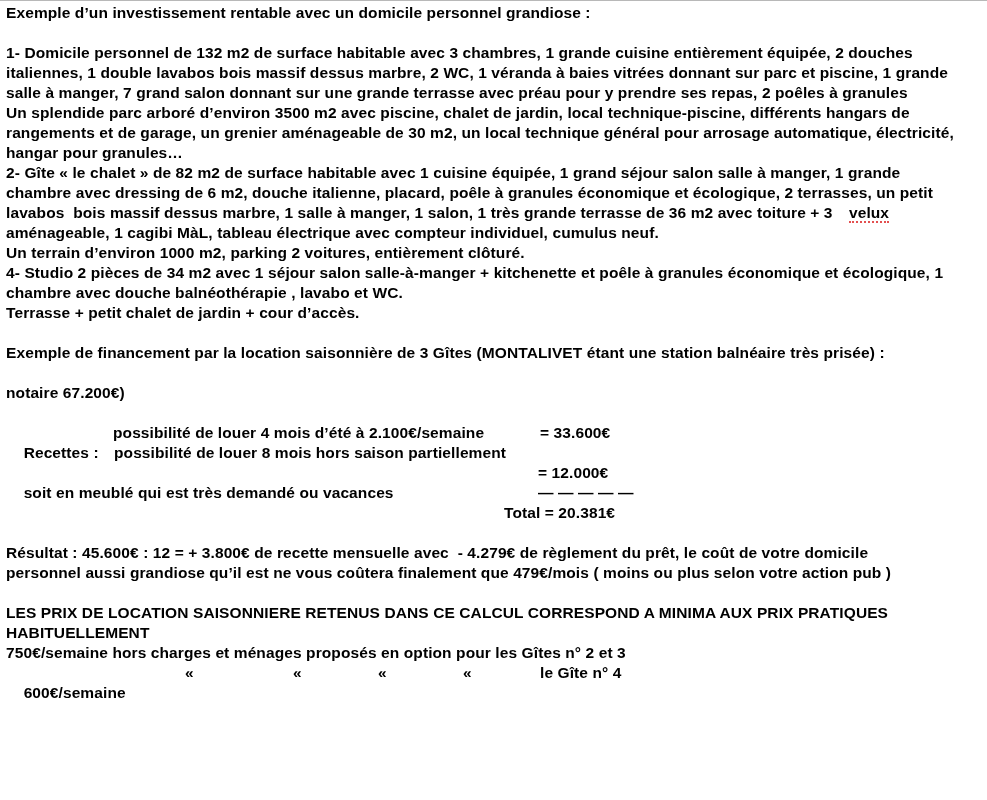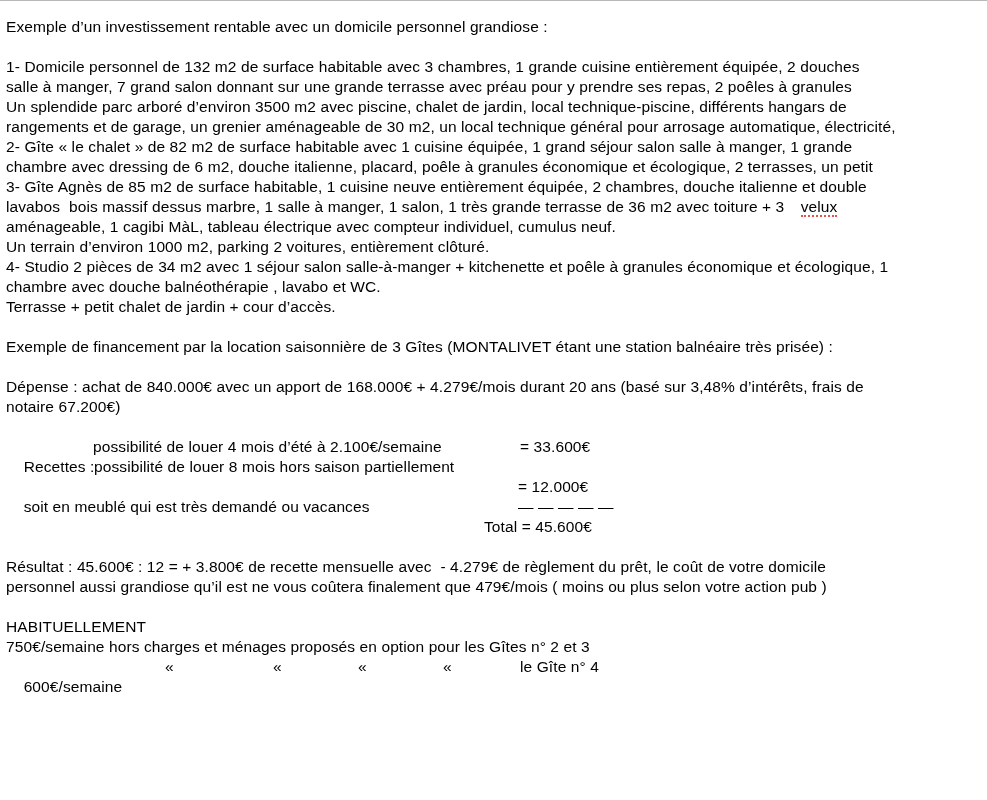--- a/index.html
+++ b/index.html
@@ -8,85 +8,86 @@
     height: 800px;
     background: #ffffff;
     overflow: hidden;
     box-sizing: border-box;
     border-top: 1px solid #b8b8b8;
     font-family: "Liberation Sans", "DejaVu Sans", sans-serif;
     font-size: 15.5px;
     letter-spacing: 0.1px;
     color: #000000;
   }
-  .doc { padding-top: 16px; }
+  .doc { padding-top: 2px; font-weight: bold; }
   .line {
     position: relative;
     height: 20px;
     line-height: 20px;
     padding-left: 6px;
     white-space: pre;
   }
-  .abs { position: absolute; top: 0; white-space: pre; }
+  .abs { position: absolute; top: 0; white-space: pre; margin-left: 20px; }
   .squiggle { border-bottom: 2px dotted #e35050; margin-left: 12px; }
 </style>
 </head>
 <body>
 
 <div class="doc">
 
   <div class="line">Exemple d’un investissement rentable avec un domicile personnel grandiose :</div>
   <div class="line"></div>
 
   <div class="line">1- Domicile personnel de 132 m2 de surface habitable avec 3 chambres, 1 grande cuisine entièrement équipée, 2 douches</div>
+  <div class="line">italiennes, 1 double lavabos bois massif dessus marbre, 2 WC, 1 véranda à baies vitrées donnant sur parc et piscine, 1 grande</div>
   <div class="line">salle à manger, 7 grand salon donnant sur une grande terrasse avec préau pour y prendre ses repas, 2 poêles à granules</div>
   <div class="line">Un splendide parc arboré d’environ 3500 m2 avec piscine, chalet de jardin, local technique-piscine, différents hangars de</div>
   <div class="line">rangements et de garage, un grenier aménageable de 30 m2, un local technique général pour arrosage automatique, électricité,</div>
+  <div class="line">hangar pour granules…</div>
   <div class="line">2- Gîte « le chalet » de 82 m2 de surface habitable avec 1 cuisine équipée, 1 grand séjour salon salle à manger, 1 grande</div>
   <div class="line">chambre avec dressing de 6 m2, douche italienne, placard, poêle à granules économique et écologique, 2 terrasses, un petit</div>
-  <div class="line">3- Gîte Agnès de 85 m2 de surface habitable, 1 cuisine neuve entièrement équipée, 2 chambres, douche italienne et double</div>
   <div class="line"><span>lavabos  bois massif dessus marbre, 1 salle à manger, 1 salon, 1 très grande terrasse de 36 m2 avec toiture + 3 </span><span class="squiggle">velux</span></div>
   <div class="line">aménageable, 1 cagibi MàL, tableau électrique avec compteur individuel, cumulus neuf.</div>
   <div class="line">Un terrain d’environ 1000 m2, parking 2 voitures, entièrement clôturé.</div>
   <div class="line">4- Studio 2 pièces de 34 m2 avec 1 séjour salon salle-à-manger + kitchenette et poêle à granules économique et écologique, 1</div>
   <div class="line">chambre avec douche balnéothérapie , lavabo et WC.</div>
   <div class="line">Terrasse + petit chalet de jardin + cour d’accès.</div>
 
   <div class="line"></div>
   <div class="line">Exemple de financement par la location saisonnière de 3 Gîtes (MONTALIVET étant une station balnéaire très prisée) :</div>
   <div class="line"></div>
 
-  <div class="line">Dépense : achat de 840.000€ avec un apport de 168.000€ + 4.279€/mois durant 20 ans (basé sur 3,48% d’intérêts, frais de</div>
   <div class="line">notaire 67.200€)</div>
   <div class="line"></div>
 
   <div class="line">
     <span>Recettes :</span>
     <span class="abs" style="left:93px">possibilité de louer 4 mois d’été à 2.100€/semaine</span>
     <span class="abs" style="left:520px">= 33.600€</span>
   </div>
   <div class="line">
     <span class="abs" style="left:94px">possibilité de louer 8 mois hors saison partiellement</span>
   </div>
   <div class="line">
     <span>soit en meublé qui est très demandé ou vacances</span>
     <span class="abs" style="left:518px">= 12.000€</span>
   </div>
   <div class="line">
     <span class="abs" style="left:518px">— — — — —</span>
   </div>
   <div class="line">
-    <span class="abs" style="left:484px">Total = 45.600€</span>
+    <span class="abs" style="left:484px">Total = 20.381€</span>
   </div>
 
   <div class="line"></div>
   <div class="line">Résultat : 45.600€ : 12 = + 3.800€ de recette mensuelle avec  - 4.279€ de règlement du prêt, le coût de votre domicile</div>
   <div class="line">personnel aussi grandiose qu’il est ne vous coûtera finalement que 479€/mois ( moins ou plus selon votre action pub )</div>
   <div class="line"></div>
 
+  <div class="line">LES PRIX DE LOCATION SAISONNIERE RETENUS DANS CE CALCUL CORRESPOND A MINIMA AUX PRIX PRATIQUES</div>
   <div class="line">HABITUELLEMENT</div>
   <div class="line">750€/semaine hors charges et ménages proposés en option pour les Gîtes n° 2 et 3</div>
   <div class="line">
     <span>600€/semaine</span>
     <span class="abs" style="left:165px">«</span>
     <span class="abs" style="left:273px">«</span>
     <span class="abs" style="left:358px">«</span>
     <span class="abs" style="left:443px">«</span>
     <span class="abs" style="left:520px">le Gîte n° 4</span>
   </div>

